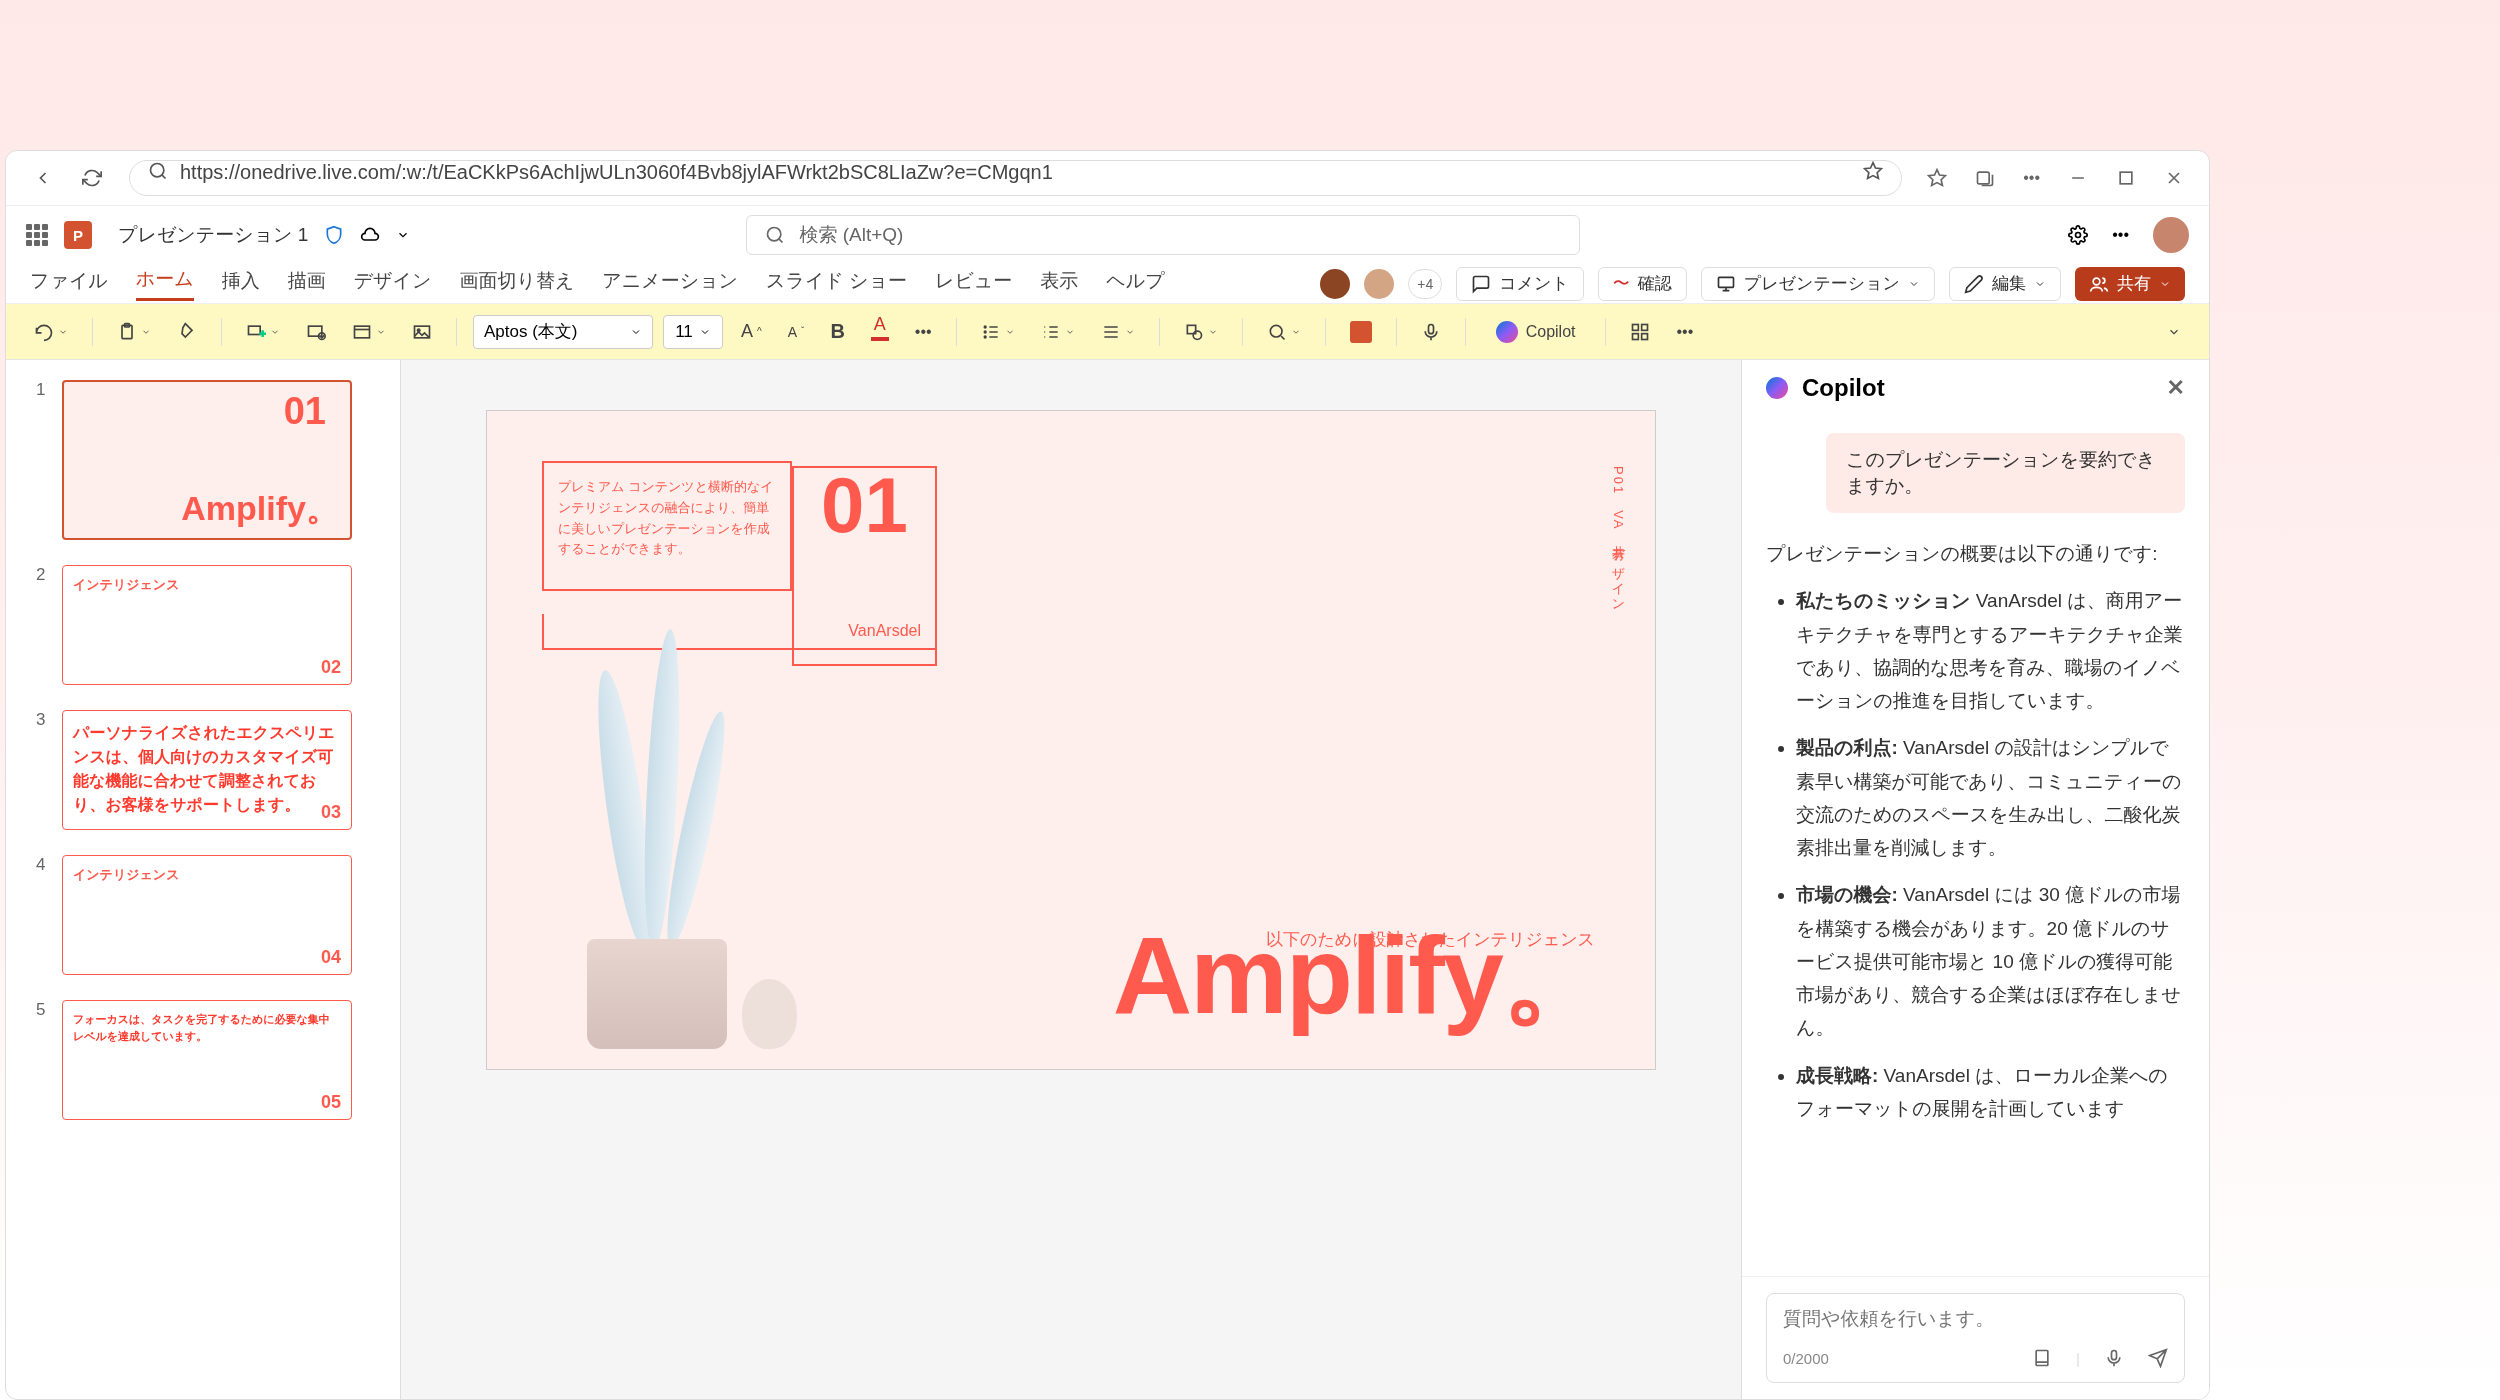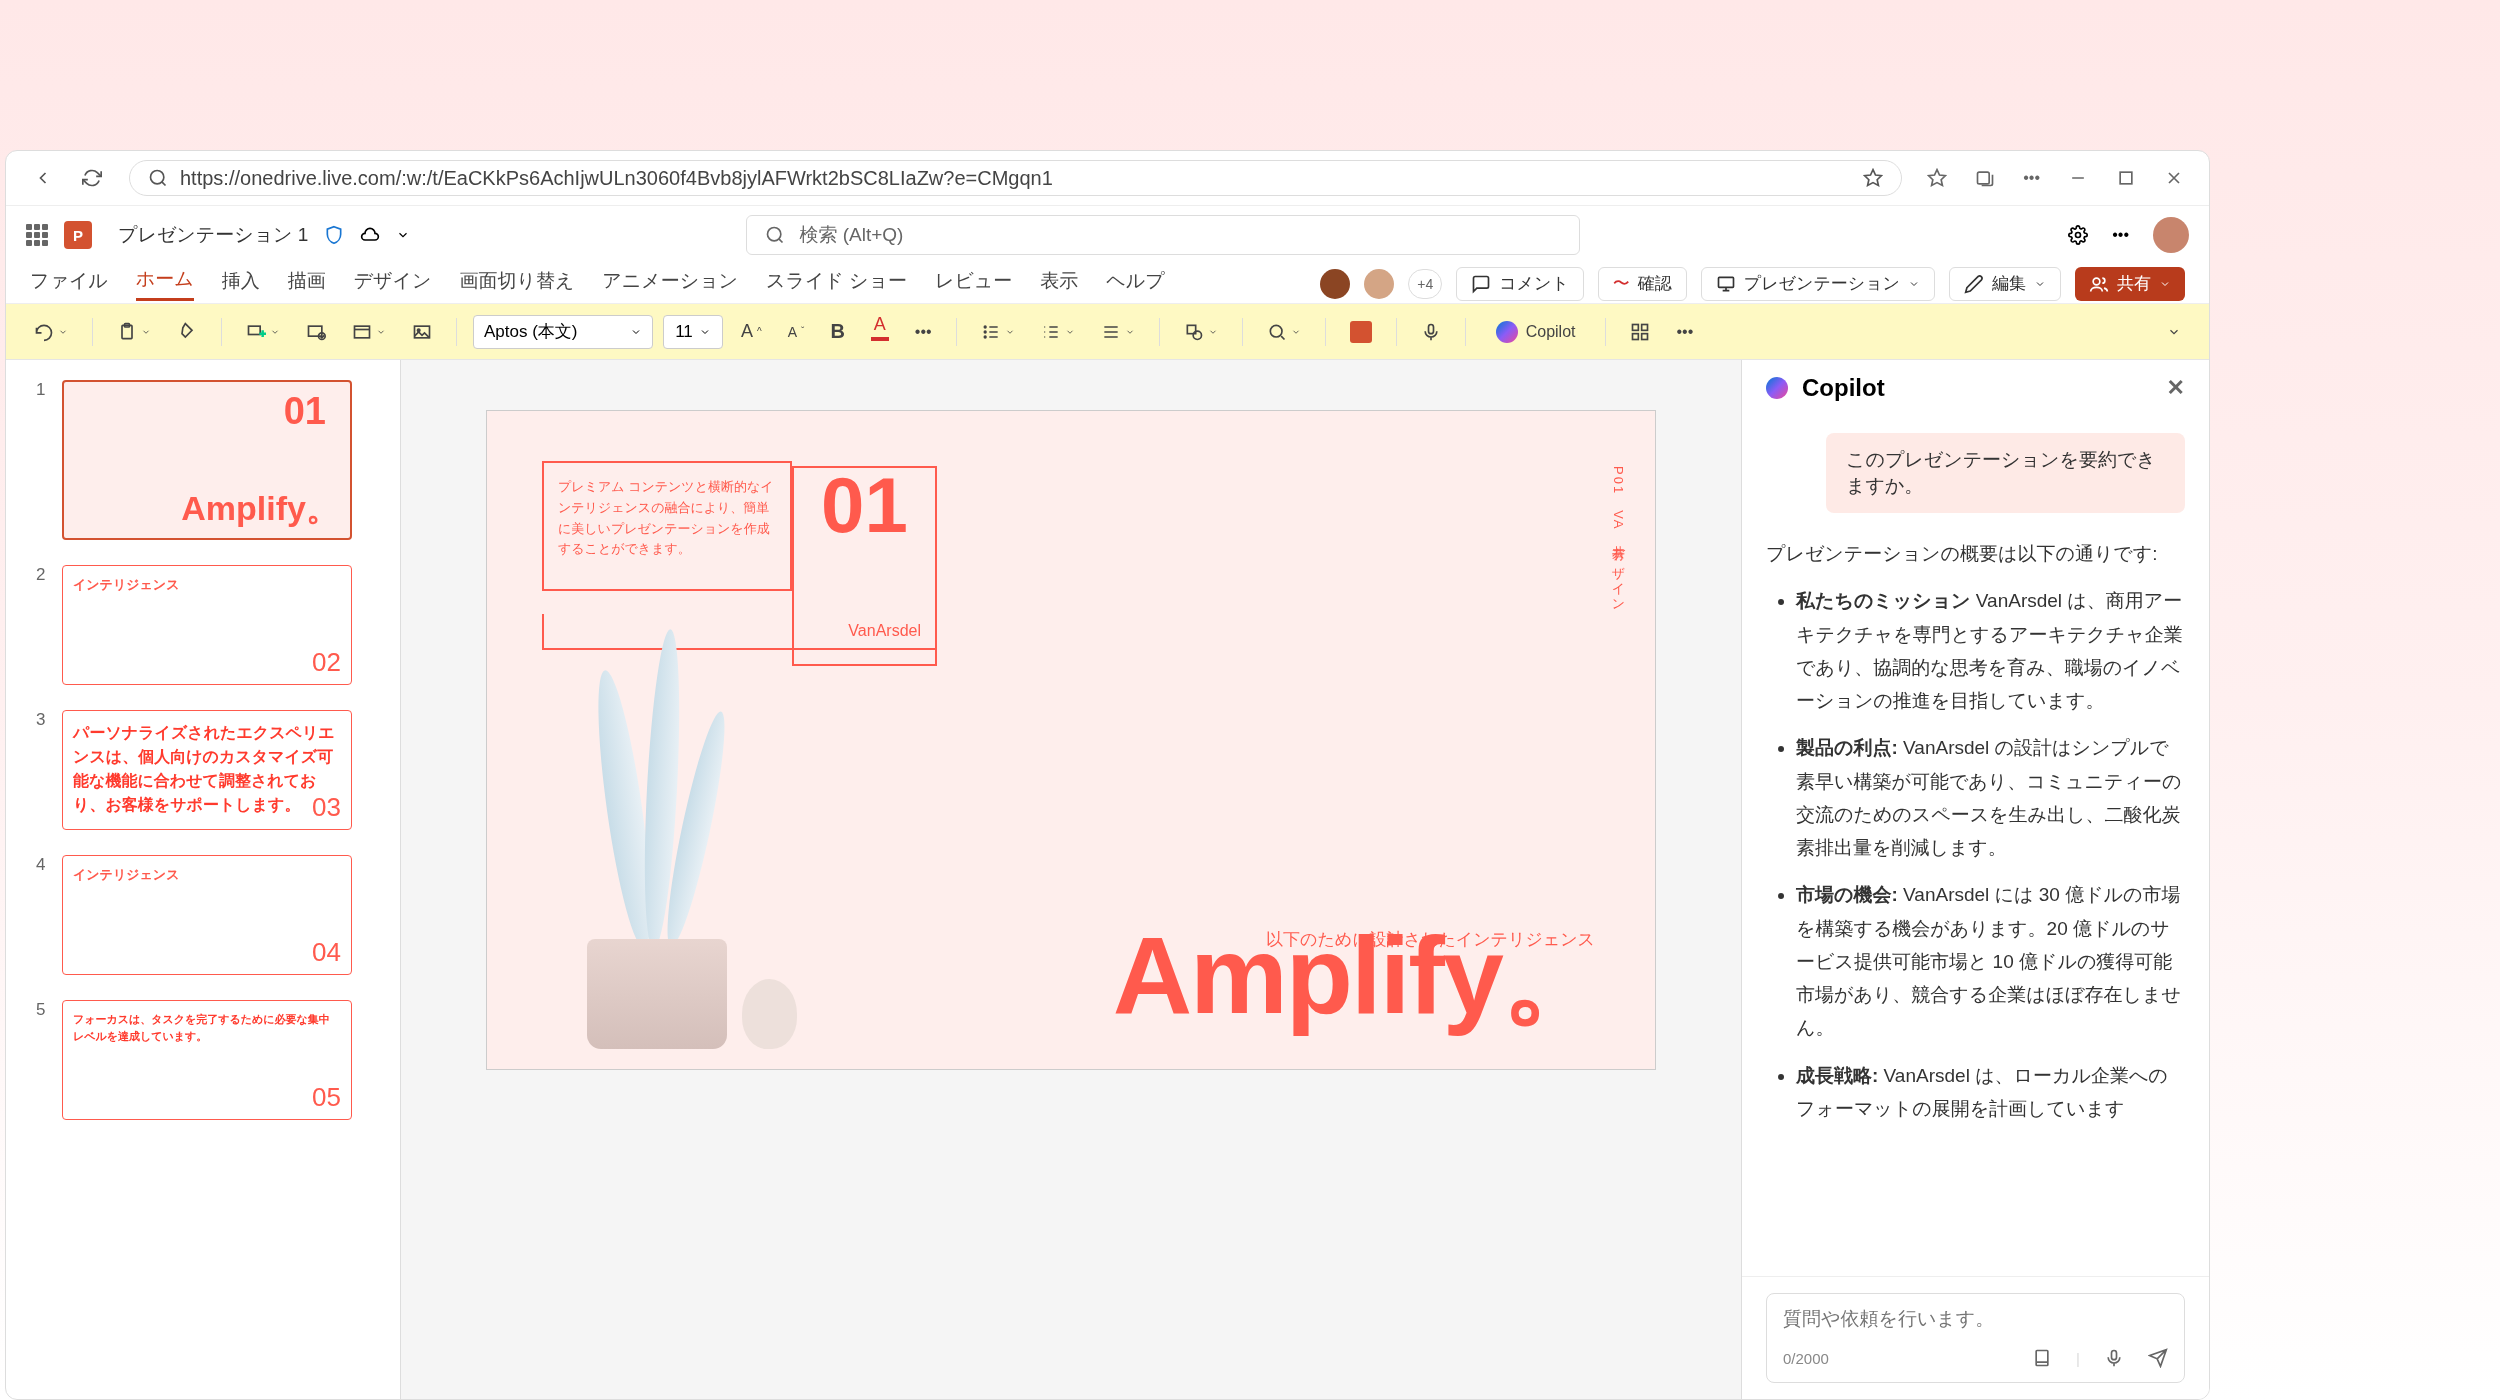--- a/index.html
+++ b/index.html
@@ -1,20 +1,20 @@
 <!DOCTYPE html>
 <html><head>
 <meta charset="utf-8">
 <style>
 *{margin:0;padding:0;box-sizing:border-box;font-family:"Segoe UI",Meiryo,sans-serif}
 body{background:linear-gradient(180deg,#FFE8E8 0%,#FFF0F0 50%,#FFF 100%);width:2500px;height:1400px;overflow:hidden;padding-top:150px}
 .window{width:2205px;height:1250px;background:#FFF;border:1px solid #DDD;border-radius:12px;margin-left:5px;overflow:hidden;display:flex;flex-direction:column}
 .browser-bar{height:55px;display:flex;align-items:center;padding:0 25px;gap:25px;border-bottom:1px solid #EEE}
 .nav-btn{width:24px;height:24px;display:flex;align-items:center;justify-content:center;color:#555;cursor:pointer}
-.url-bar{flex:1;height:36px;border:1px solid #DDD;border-radius:18px;display:flex;align-items:center;padding:0 18px;gap:12px;color:#555;font-size:20px}
+.url-bar{flex:1;height:36px;border:1px solid #DDD;border-radius:18px;display:flex;padding:0 18px;gap:12px;color:#555;font-size:20px}
 .url-text{flex:1;color:#444}
 .browser-icons{display:flex;gap:28px;align-items:center;color:#666}
 .app-header{height:58px;display:flex;align-items:center;padding:0 20px;gap:16px}
 .grid9{width:22px;height:22px;display:grid;grid-template-columns:repeat(3,1fr);gap:2px}
 .grid9 span{background:#666;border-radius:1px}
 .pp-icon{width:28px;height:28px;background:#D35230;border-radius:4px;color:#FFF;display:flex;align-items:center;justify-content:center;font-weight:bold;font-size:15px}
 .doc-title{font-size:19px;color:#333;margin-left:10px}
 .shield{color:#1976D2}
 .search-box{width:834px;height:40px;border:1px solid #DDD;border-radius:6px;display:flex;align-items:center;padding:0 18px;gap:14px;margin-left:320px;color:#666;font-size:19px}
 .header-right{margin-left:auto;display:flex;align-items:center;gap:24px}
@@ -38,21 +38,21 @@
 .main{flex:1;display:flex;overflow:hidden}
 .thumbs{width:395px;border-right:1px solid #DDD;padding:20px 30px;overflow-y:auto}
 .thumb-row{display:flex;gap:12px;margin-bottom:25px}
 .thumb-num{font-size:17px;color:#666;width:14px}
 .thumb{width:290px;height:160px;background:#FEEEEC;border:1px solid #DDD;border-radius:4px;position:relative;overflow:hidden}
 .thumb.active{border:2px solid #D35230}
 .thumb-big-num{position:absolute;top:8px;right:24px;color:#FF5A4D;font-size:38px;font-weight:bold}
 .thumb-title{position:absolute;bottom:6px;right:10px;color:#FF5A4D;font-size:34px;font-weight:600}
 .thumb-small{width:290px;height:120px;background:#FFF;border:1px solid #FF5A4D;border-radius:4px;position:relative;padding:10px;overflow:hidden}
 .thumb-small-title{color:#FF5A4D;font-size:13px;font-weight:bold}
-.thumb-small-num{position:absolute;bottom:6px;right:10px;color:#FF5A4D;font-size:26px;font-weight:normal}
+.thumb-small-num{position:absolute;bottom:6px;right:10px;color:#FF5A4D;font-size:18px;font-weight:bold}
 .canvas{flex:1;background:#F5F5F5;display:flex;align-items:flex-start;justify-content:center;padding:50px 30px}
 .slide{width:1170px;height:660px;background:#FEEEEC;border:1px solid #CCC;position:relative;overflow:hidden}
 .slide-box1{position:absolute;top:50px;left:55px;width:250px;height:130px;border:2px solid #FF5A4D;padding:14px;font-size:13px;color:#FF5A4D;line-height:1.6}
 .slide-box2{position:absolute;top:55px;left:305px;width:145px;height:200px;border:2px solid #FF5A4D;display:flex;align-items:flex-start;justify-content:center}
 .slide-01{color:#FF5A4D;font-size:78px;font-weight:bold;margin-top:-8px}
 .slide-brand{position:absolute;top:203px;left:55px;width:395px;border:2px solid #FF5A4D;border-top:none;text-align:right;padding:8px 14px;color:#FF5A4D;font-size:16px;font-weight:normal}
 .slide-side{position:absolute;top:55px;right:28px;writing-mode:vertical-rl;color:#FF5A4D;font-size:13px;letter-spacing:2px}
 .slide-tag{position:absolute;bottom:118px;right:60px;color:#FF5A4D;font-size:17px}
 .slide-amp{position:absolute;bottom:18px;right:45px;color:#FF5A4D;font-size:110px;font-weight:700;letter-spacing:-2px}
 .plant{position:absolute;bottom:20px;left:40px;width:280px;height:420px}

